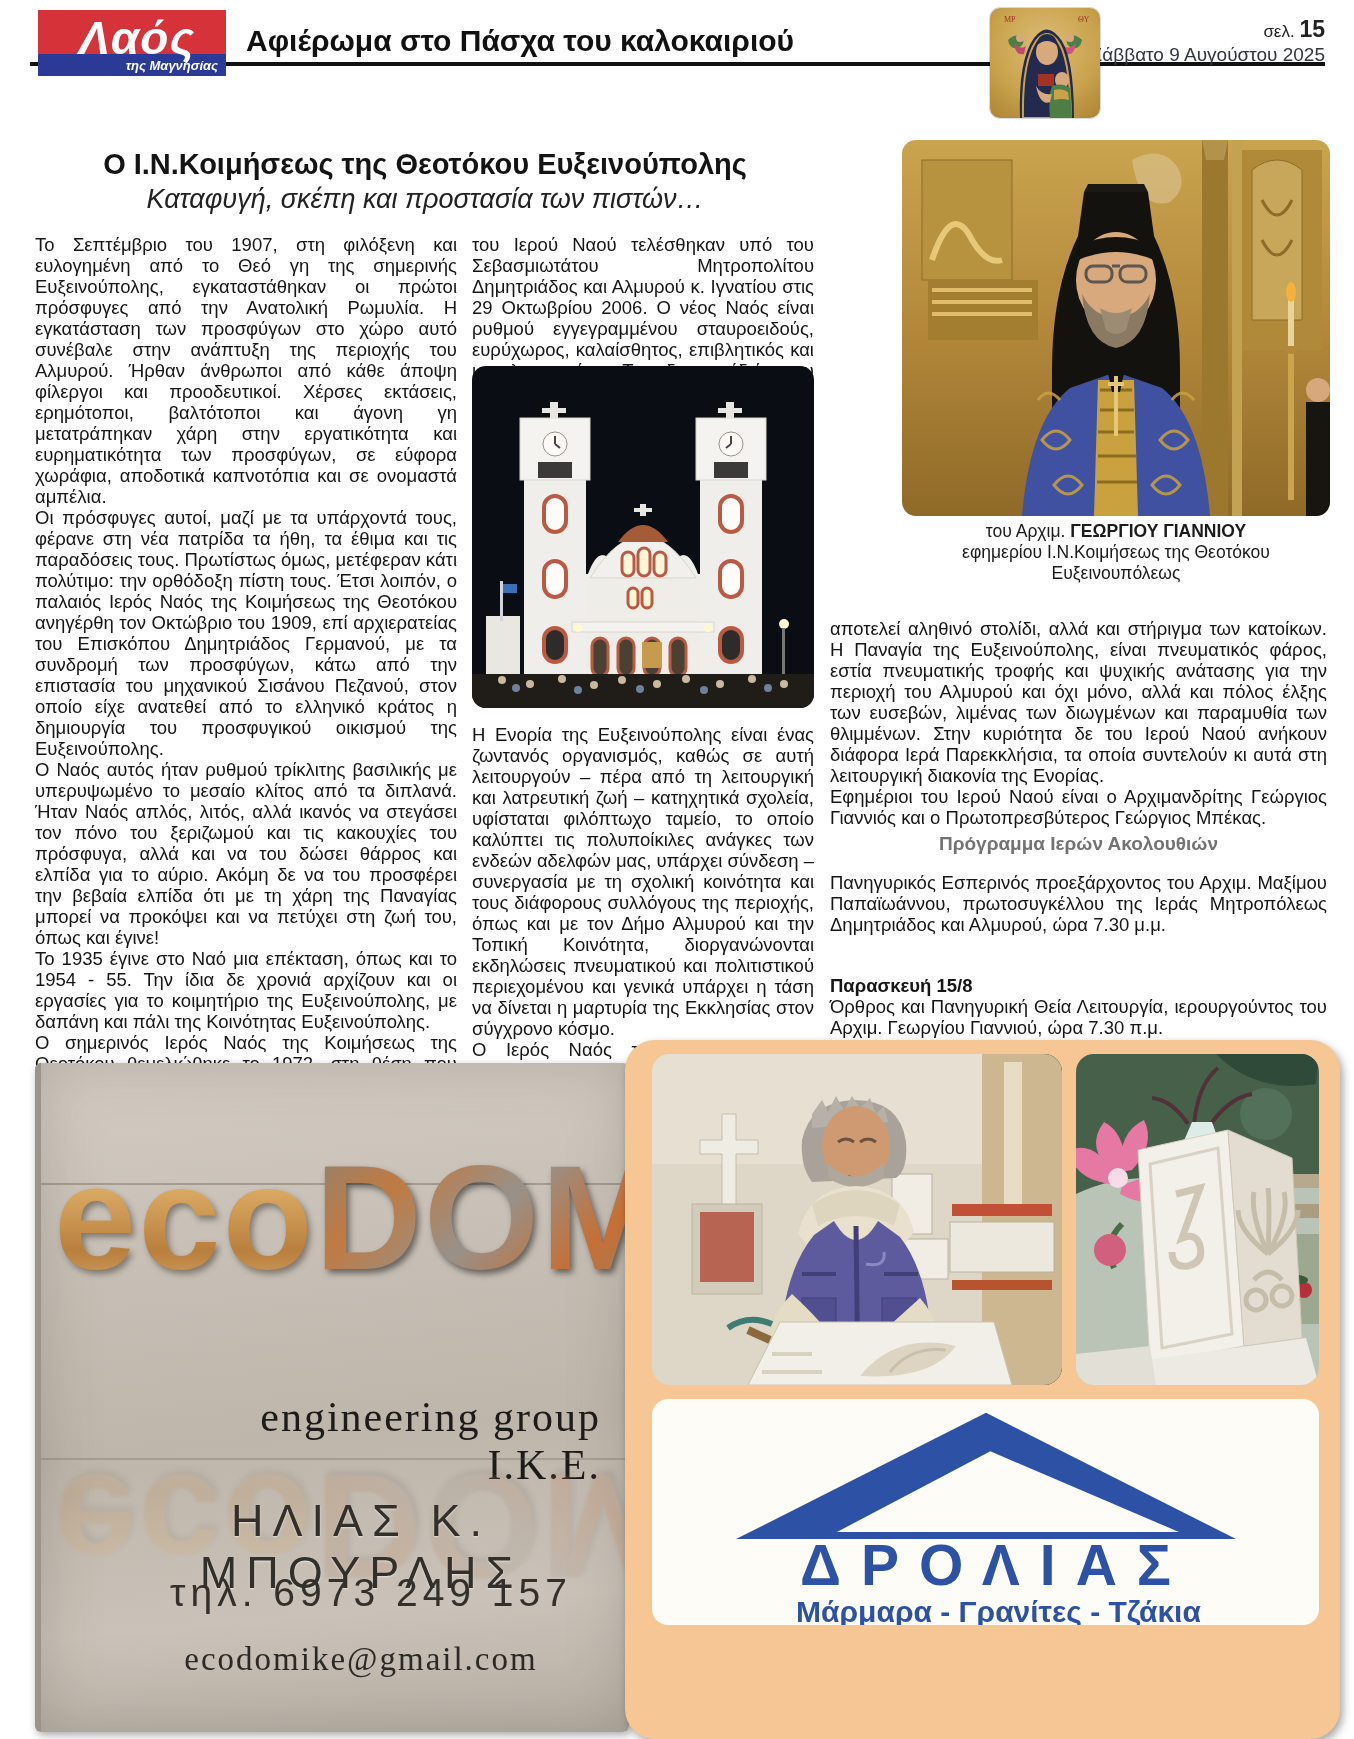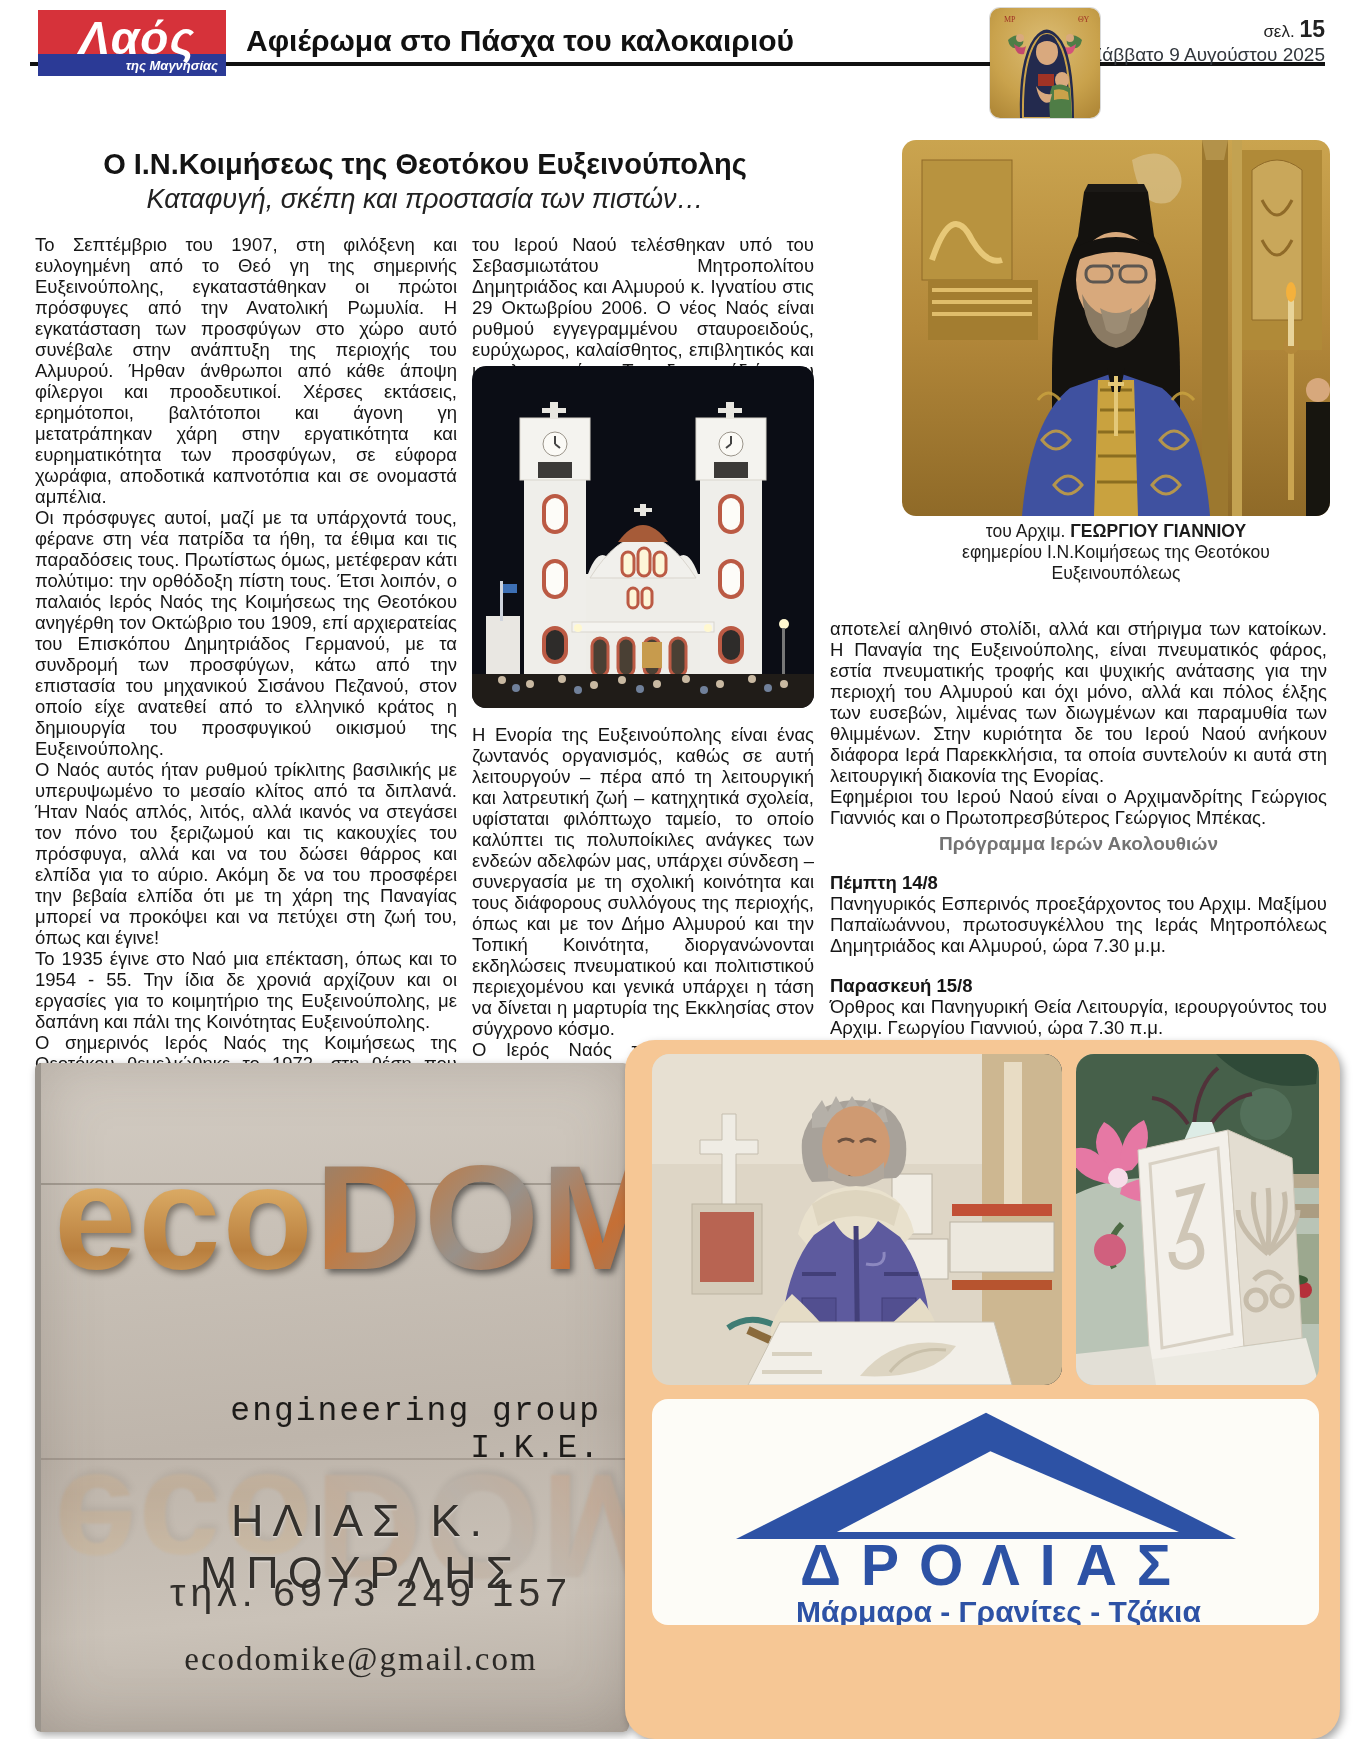--- a/index.html
+++ b/index.html
@@ -52,22 +52,22 @@
   .ecodom:after{content:"";position:absolute;left:0;right:0;top:395px;height:2px;background:rgba(90,80,70,.25);}
   .eco-row{position:absolute;left:0;top:60px;width:100%;text-align:center;
            font-size:148px;font-weight:bold;line-height:190px;letter-spacing:2px;white-space:nowrap;}
   .eco-part{background:linear-gradient(180deg,#ecc98f 0%,#d8a761 35%,#b97f3e 70%,#d9ab6c 100%);
             -webkit-background-clip:text;background-clip:text;color:transparent;
             text-shadow:none;filter:drop-shadow(3px 4px 3px rgba(40,30,20,.45));padding-left:13px;}
   .dom-part{background:linear-gradient(135deg,#8d8378 0%,#c07a42 25%,#98918a 50%,#c56f35 75%,#8d8378 100%);
             -webkit-background-clip:text;background-clip:text;color:transparent;
             filter:drop-shadow(3px 4px 3px rgba(20,20,20,.55));}
   .eco-tagline{position:absolute;right:28px;top:330px;width:420px;text-align:right;
-               font-size:33px;font-weight:400;letter-spacing:2px;color:#1d1b19;
-               font-family:Liberation Mono, monospace;}
+               font-size:42px;font-weight:400;letter-spacing:2px;color:#1d1b19;
+               font-family:Liberation Serif, serif;}
   .eco-reflect{position:absolute;left:0;top:368px;width:100%;text-align:center;
                font-size:148px;font-weight:bold;line-height:190px;letter-spacing:2px;white-space:nowrap;
                transform:scaleY(-1);opacity:.17;filter:blur(1px);}
   .eco-owner{position:absolute;left:60px;top:432px;width:520px;text-align:center;
              font-size:45px;letter-spacing:9px;color:#33302c;font-weight:400;
              text-shadow:0 1px 2px rgba(255,255,255,.6);}
   .eco-phone{position:absolute;left:80px;top:508px;width:500px;text-align:center;
              font-size:39px;letter-spacing:5px;color:#33302c;font-weight:400;}
   .eco-mail{position:absolute;left:60px;top:578px;width:520px;text-align:center;
             font-family:Liberation Serif, serif;font-size:33px;letter-spacing:2px;color:#2b2926;}
@@ -304,21 +304,20 @@
   </div>
 
   <div class="coltext col3">
     <p>αποτελεί αληθινό στολίδι, αλλά και στήριγμα των κατοίκων. Η Παναγία της Ευξεινούπολης, είναι πνευματικός φάρος, εστία πνευματικής τροφής και ψυχικής ανάτασης για την περιοχή του Αλμυρού και όχι μόνο, αλλά και πόλος έλξης των ευσεβών, λιμένας των διωγμένων και παραμυθία των θλιμμένων. Στην κυριότητα δε του Ιερού Ναού ανήκουν διάφορα Ιερά Παρεκκλήσια, τα οποία συντελούν κι αυτά στη λειτουργική διακονία της Ενορίας.</p>
     <p>Εφημέριοι του Ιερού Ναού είναι ο Αρχιμανδρίτης Γεώργιος Γιαννιός και ο Πρωτοπρεσβύτερος Γεώργιος Μπέκας.</p>
   </div>
 
   <div class="program-head">Πρόγραμμα Ιερών Ακολουθιών</div>
 
   <div class="coltext event1">
-    <p class="event-day">Πέμπτη 14/8</p>
     <p>Πανηγυρικός Εσπερινός προεξάρχοντος του Αρχιμ. Μαξίμου Παπαϊωάννου, πρωτοσυγκέλλου της Ιεράς Μητροπόλεως Δημητριάδος και Αλμυρού, ώρα 7.30 μ.μ.</p>
   </div>
   <div class="coltext event2">
     <p class="event-day">Παρασκευή 15/8</p>
     <p>Όρθρος και Πανηγυρική Θεία Λειτουργία, ιερουργούντος του Αρχιμ. Γεωργίου Γιαννιού, ώρα 7.30 π.μ.</p>
   </div>
 
   <div class="ecodom">
     <div class="eco-row"><span class="eco-part">eco</span><span class="dom-part">DOM</span></div>
     <div class="eco-tagline">engineering group Ι.Κ.Ε.</div>

